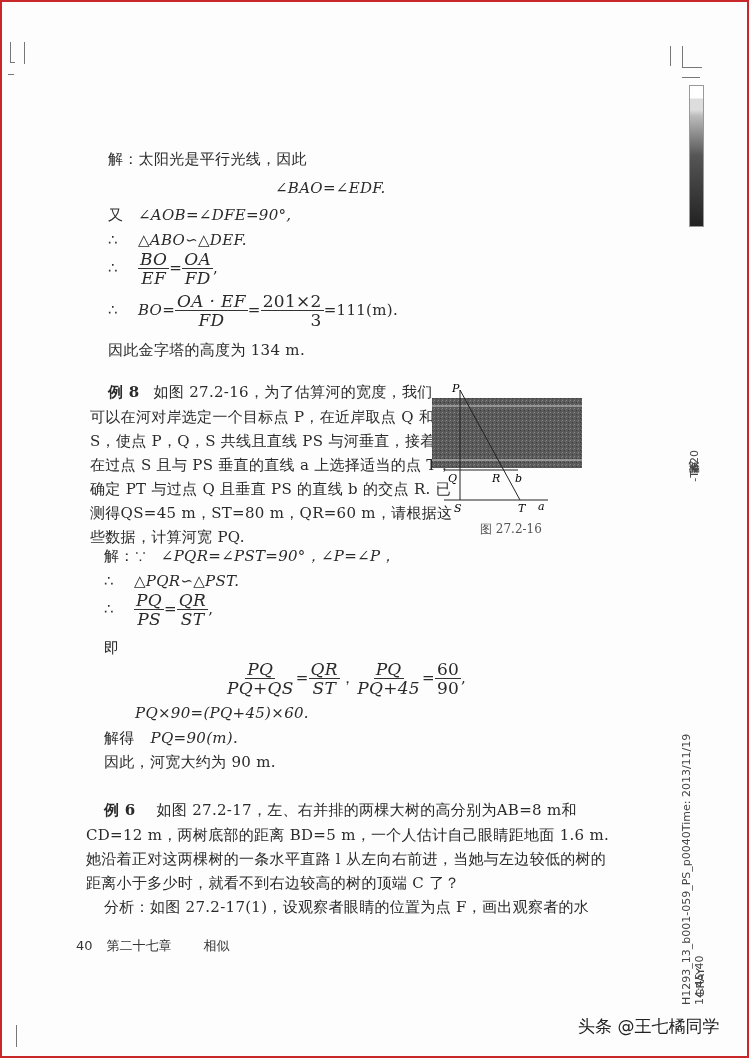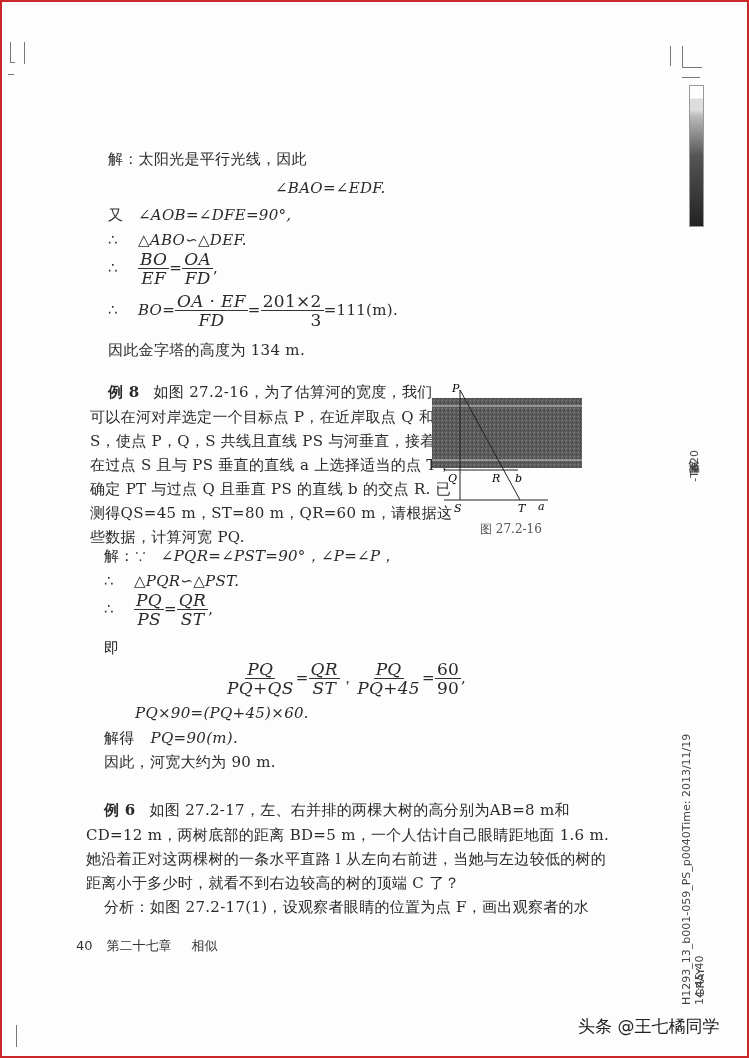--- a/index.html
+++ b/index.html
@@ -158,28 +158,28 @@
     </span><span>,</span>
 </div>
 
 <div class="abs txt it" style="left:135px;top:703px;">PQ×90=(PQ+45)×60.</div>
 <div class="abs txt" style="left:104px;top:728px;">
   <span style="margin-right:16px;">解得</span><span class="it">PQ=90(m).</span>
 </div>
 <div class="abs txt" style="left:104px;top:752px;">因此，河宽大约为 90 m.</div>
 
 <div class="abs txt" style="left:104px;top:800px;">
-  <span class="bold" style="margin-right:14px;text-align:center;">例 6</span><span>如图 27.2-17，左、右并排的两棵大树的高分别为AB=8 m和</span>
+  <span class="bold" style="margin-right:21px;text-align:center;">例 6</span><span>如图 27.2-17，左、右并排的两棵大树的高分别为AB=8 m和</span>
 </div>
 <div class="abs txt" style="left:86px;top:825px;">CD=12 m，两树底部的距离 BD=5 m，一个人估计自己眼睛距地面 1.6 m.</div>
 <div class="abs txt" style="left:86px;top:849px;">她沿着正对这两棵树的一条水平直路 l 从左向右前进，当她与左边较低的树的</div>
 <div class="abs txt" style="left:86px;top:873px;">距离小于多少时，就看不到右边较高的树的顶端 C 了？</div>
 <div class="abs txt" style="left:104px;top:897px;">分析：如图 27.2-17(1)，设观察者眼睛的位置为点 F，画出观察者的水</div>
 
 <div class="abs" style="left:76px;top:937px;font-family:'DejaVu Sans','Liberation Sans',sans-serif;font-size:13px;color:#333;">
-  <span style="margin-right:14px;">40</span><span style="margin-right:20px;">第二十七章</span><span>相似</span>
+  <span style="margin-right:14px;">40</span><span style="margin-right:32px;">第二十七章</span><span>相似</span>
 </div>
 
 <div class="vert" style="left:688px;top:450px;">数学九下-T620</div>
 <div class="vert" style="left:680px;top:715px;height:290px;">H1293_13_b001-059_PS_p0040Time: 2013/11/19 14:45:40</div>
 <div class="vert" style="left:694px;top:968px;">GRAY</div>
 
 <div class="watermark">头条 @王七橘同学</div>
 
 </body></html>

